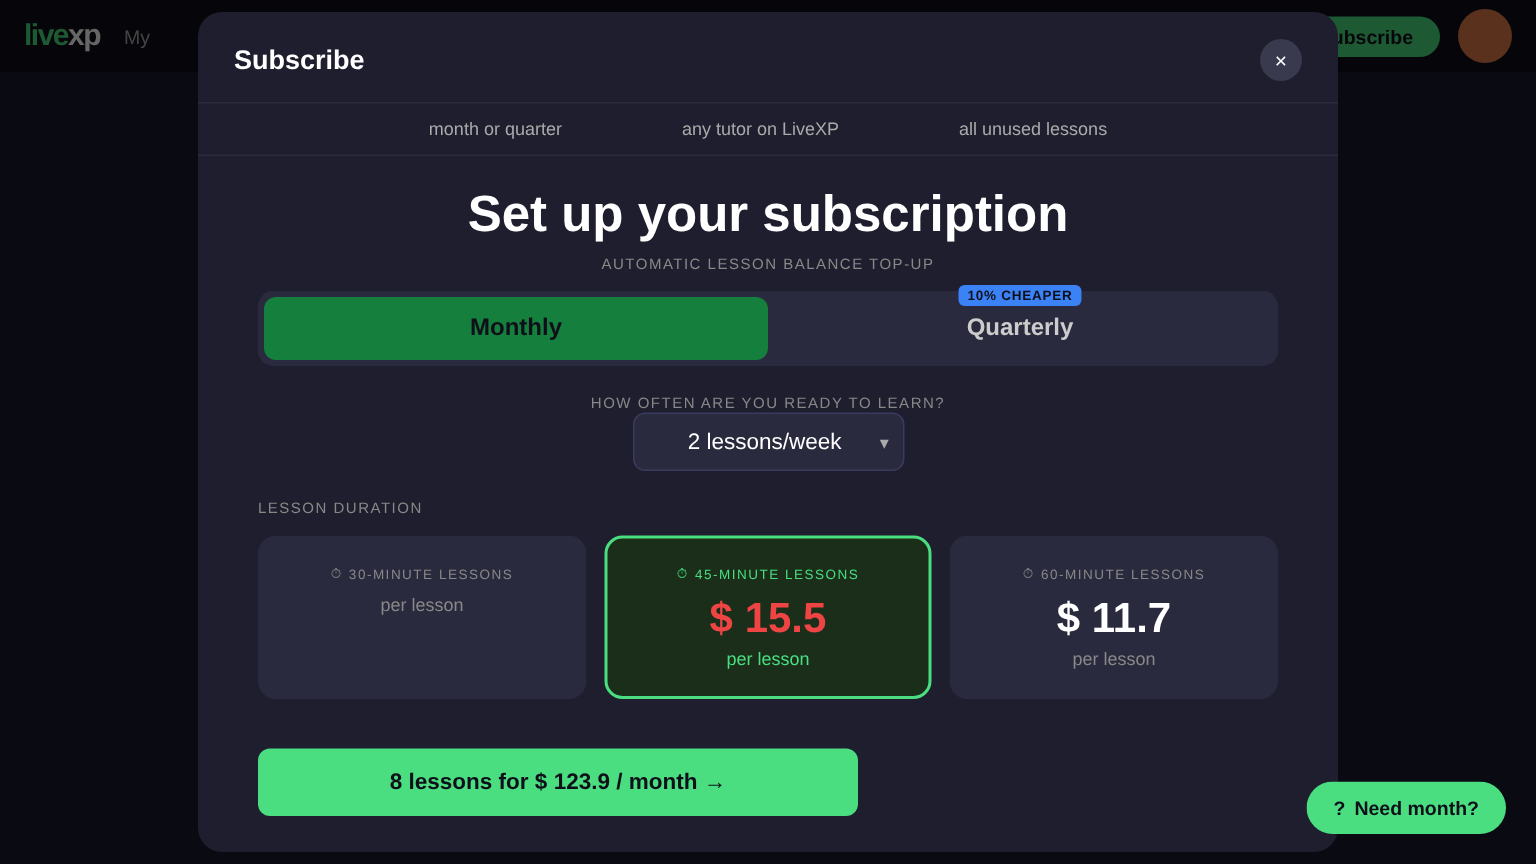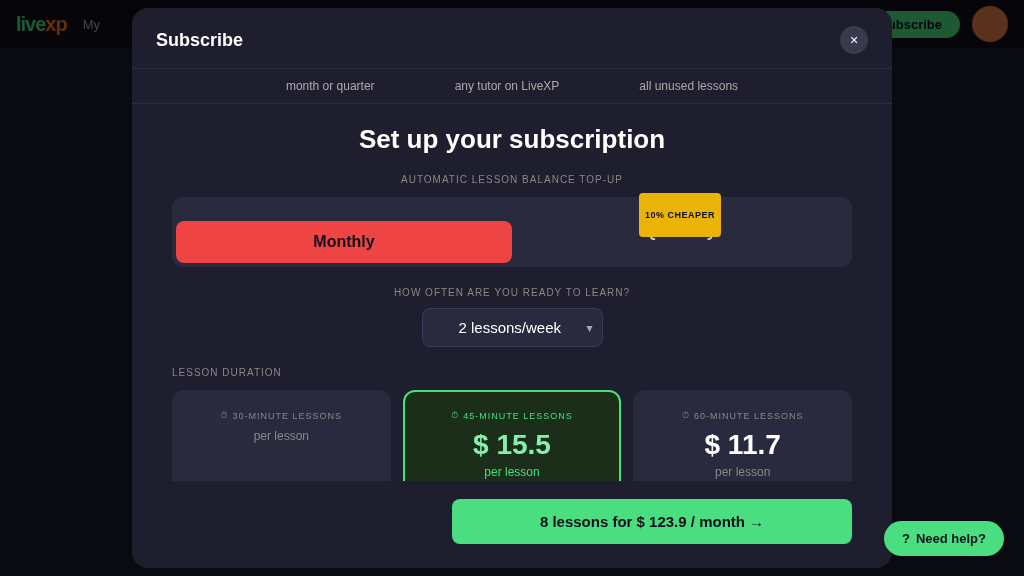--- a/index.html
+++ b/index.html
@@ -28,21 +28,21 @@
     }
 
     .logo {
       color: #4ade80;
       font-weight: 800;
       font-size: 20px;
       letter-spacing: -1px;
     }
 
     .logo span {
-      color: #f97316;
+      color: #ffffff;
     }
 
     .subscribe-btn-top {
       margin-left: auto;
       background: #4ade80;
       color: #0f0f1a;
       border: none;
       border-radius: 20px;
       padding: 6px 18px;
       font-weight: 600;
@@ -127,23 +127,23 @@
     
     .modal-body {
       padding: 20px 40px 24px;
       flex: 1;
       overflow-y: auto;
     }
 
     .section-title {
       text-align: center;
       color: white;
-      font-size: 26px;
+      font-size: 34px;
       font-weight: 700;
-      margin-bottom: 19px;
+      margin-bottom: 8px;
     }
 
     .label-small {
       text-align: center;
       color: #888;
       font-size: 10px;
       letter-spacing: 1px;
       text-transform: uppercase;
       margin-bottom: 12px;
     }
@@ -163,54 +163,53 @@
       padding: 12px;
       border: none;
       border-radius: 8px;
       font-size: 16px;
       font-weight: 600;
       cursor: pointer;
       transition: all 0.2s;
     }
 
     .toggle-btn.active {
-      background: #ef4444;
+      background: #15803d;
       color: #0f0f1a;
-      margin-top: 20px;
     }
 
     .toggle-btn.inactive {
       background: transparent;
       color: #ccc;
       position: relative;
     }
 
     .badge-cheaper {
       position: absolute;
       top: -8px;
       left: 50%;
       transform: translateX(-50%);
-      background: #eab308;
+      background: #3b82f6;
       color: #0f0f1a;
       font-size: 9px;
       font-weight: 700;
-      padding: 17px 6px;
+      padding: 2px 6px;
       border-radius: 4px;
       white-space: nowrap;
       letter-spacing: 0.5px;
     }
 
     
     .freq-label {
       text-align: center;
       color: #888;
       font-size: 10px;
       letter-spacing: 1px;
       text-transform: uppercase;
-      margin-bottom: 10px;
+      margin-bottom: 0;
     }
 
     .frequency-select-wrapper {
       display: flex;
       justify-content: center;
       margin-bottom: 20px;
     }
 
     .frequency-select {
       background: #2a2a3e;
@@ -294,36 +293,36 @@
     }
 
     .duration-card .price {
       font-size: 28px;
       font-weight: 700;
       color: white;
       margin-bottom: 4px;
     }
 
     .duration-card.selected .price {
-      color: #86efac;
+      color: #ef4444;
     }
 
     .duration-card .per-lesson {
       font-size: 12px;
       color: #888;
     }
 
     .duration-card.selected .per-lesson {
       color: #4ade80;
     }
 
     
     .cta-bar {
       display: flex;
-      justify-content: flex-end;
+      justify-content: flex-start;
       padding: 0 40px 24px;
       margin-top: 18px;
     }
 
     .cta-btn {
       background: #4ade80;
       color: #0f0f1a;
       border: none;
       border-radius: 8px;
       padding: 14px 32px;
@@ -442,14 +441,14 @@
 
     <div class="cta-bar">
       <button class="cta-btn">8 lessons for $ 123.9 / month →</button>
     </div>
 
   </div>
 </div>
 
 <button class="help-btn">
   <span>?</span>
-  <span>Need help?</span>
+  <span>Need month?</span>
 </button>
 
 </body></html>

